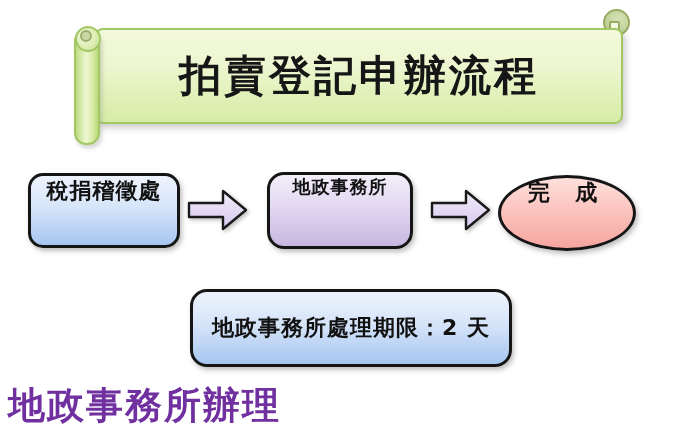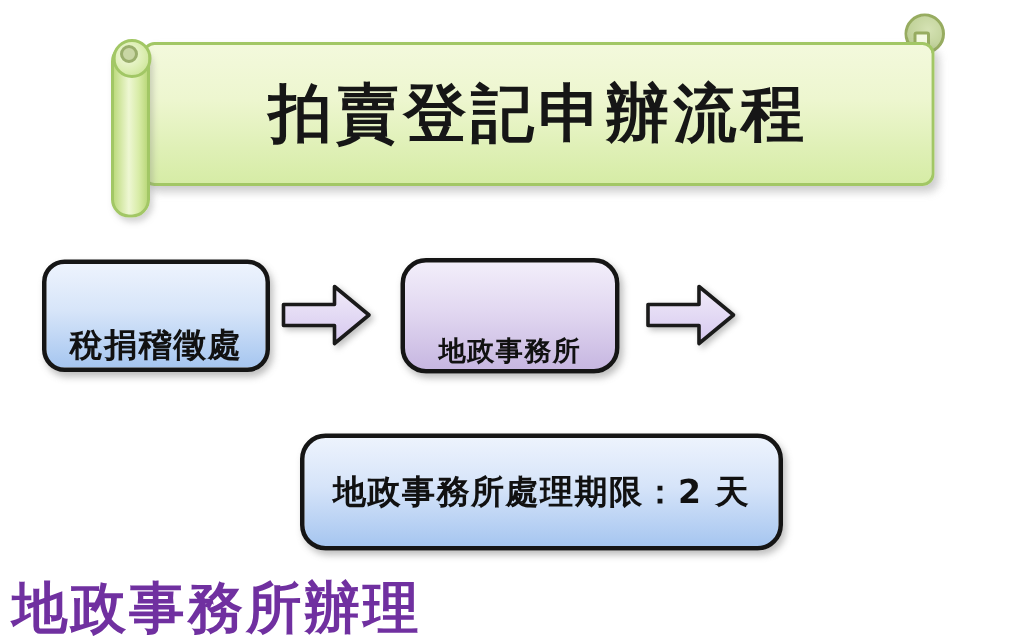--- a/index.html
+++ b/index.html
@@ -78,21 +78,21 @@
     width: 7px; height: 7px;
     border: 2px solid #97ac60;
     border-radius: 2px;
     background: #f4fae2;
   }
 
   
   .node {
     position: absolute;
     display: flex;
-    align-items: flex-end;
+    align-items: flex-start;
     justify-content: center;
     font-weight: bold;
     color: #111111;
     white-space: nowrap;
     box-shadow: 2px 3px 5px rgba(110,110,110,0.45);
   }
   .node-tax {
     left: 28px; top: 173px;
     width: 146px; height: 69px;
     border: 3px solid #151515;
@@ -124,21 +124,21 @@
   .arrow {
     position: absolute;
     filter: drop-shadow(2px 2px 2px rgba(110,110,110,0.45));
   }
   .arrow-1 { left: 187px; top: 188px; }
   .arrow-2 { left: 430px; top: 188px; }
 
   
   .info-box {
     position: absolute;
-    left: 200px; top: 289px;
+    left: 190px; top: 289px;
     width: 316px; height: 72px;
     border: 3px solid #151515;
     border-radius: 17px;
     background: linear-gradient(180deg, #edf3fd 0%, #d6e4f9 45%, #a6c6f0 100%);
     display: flex;
     align-items: center;
     justify-content: center;
     font-size: 22px;
     font-weight: bold;
     letter-spacing: 1px;
@@ -197,20 +197,23 @@
   <svg class="arrow arrow-2" width="62" height="44" viewBox="0 0 62 44">
     <defs>
       <linearGradient id="ag2" x1="0" y1="0" x2="0" y2="1">
         <stop offset="0" stop-color="#f1ecf9"></stop>
         <stop offset="1" stop-color="#d6c8ef"></stop>
       </linearGradient>
     </defs>
     <path d="M2,15 L36,15 L36,3 L59,22 L36,41 L36,29 L2,29 Z" fill="url(#ag2)" stroke="#1a1a1a" stroke-width="2.4" stroke-linejoin="round"></path>
   </svg>
 
+  <div class="node node-done">
+    <span>完 成</span>
+  </div>
 
   <div class="info-box">
     <span>地政事務所處理期限：2 天</span>
   </div>
 
   <div class="bottom-note">地政事務所辦理</div>
 
 </div>
 
 </body></html>

